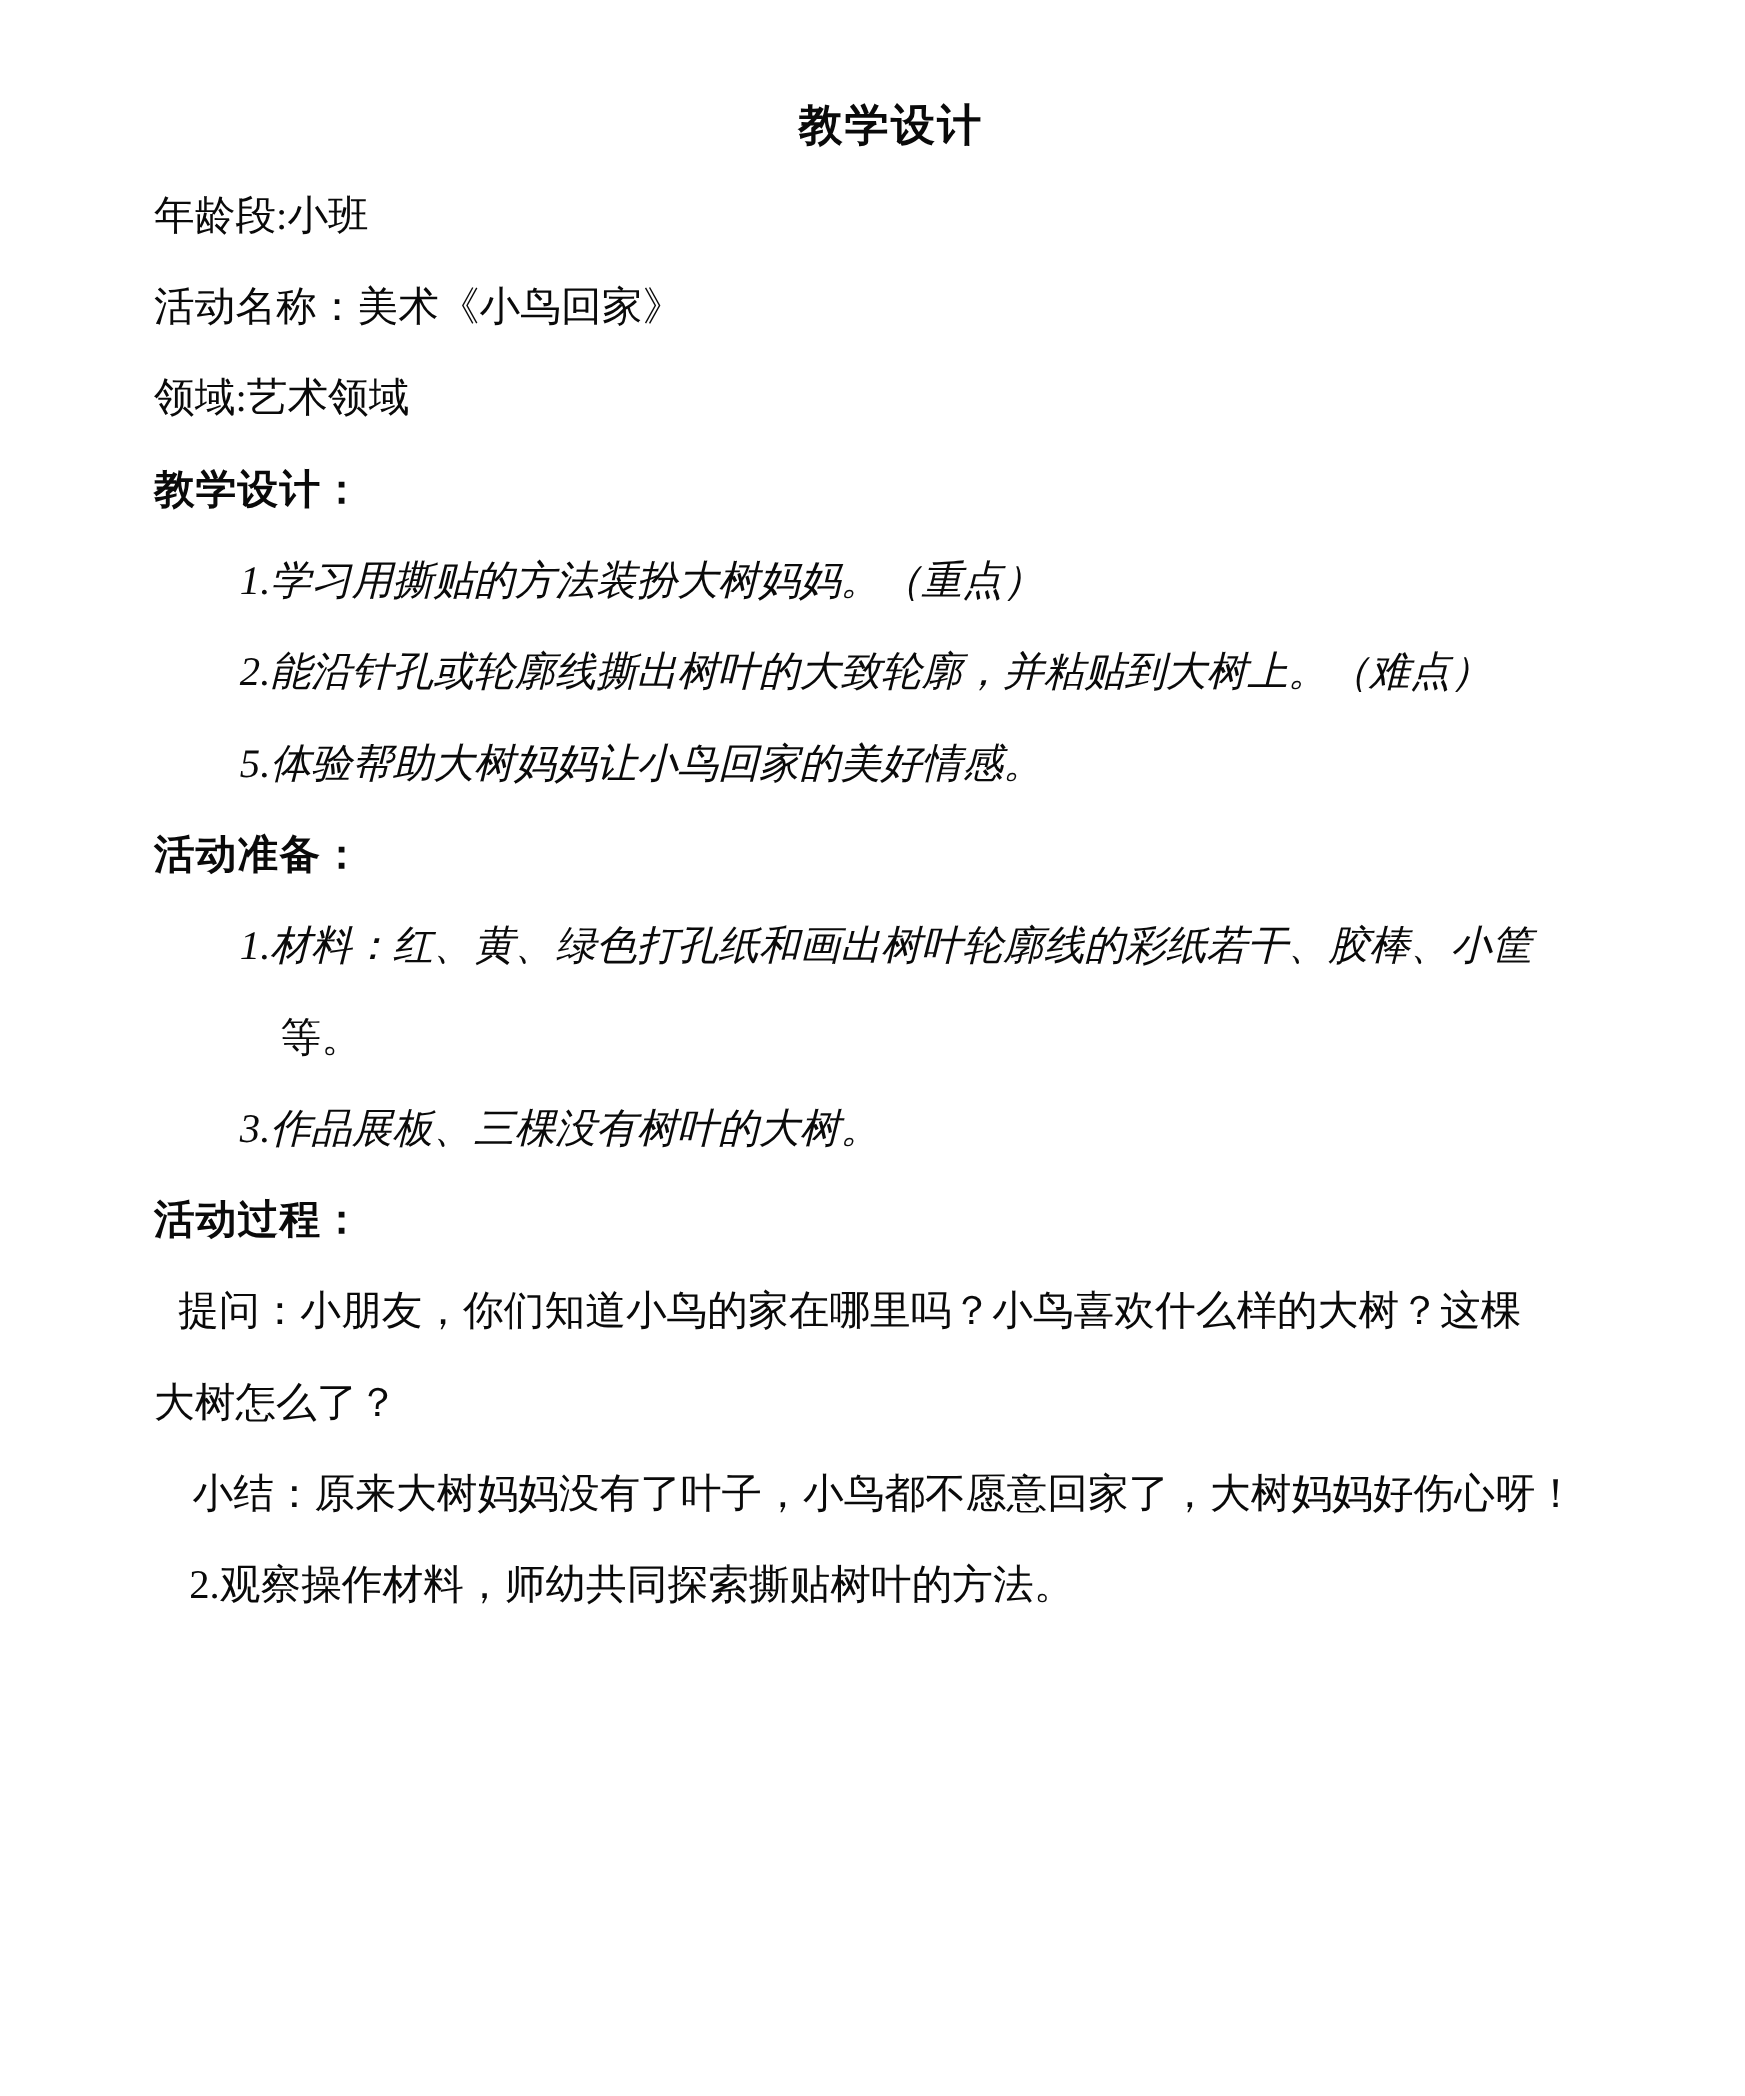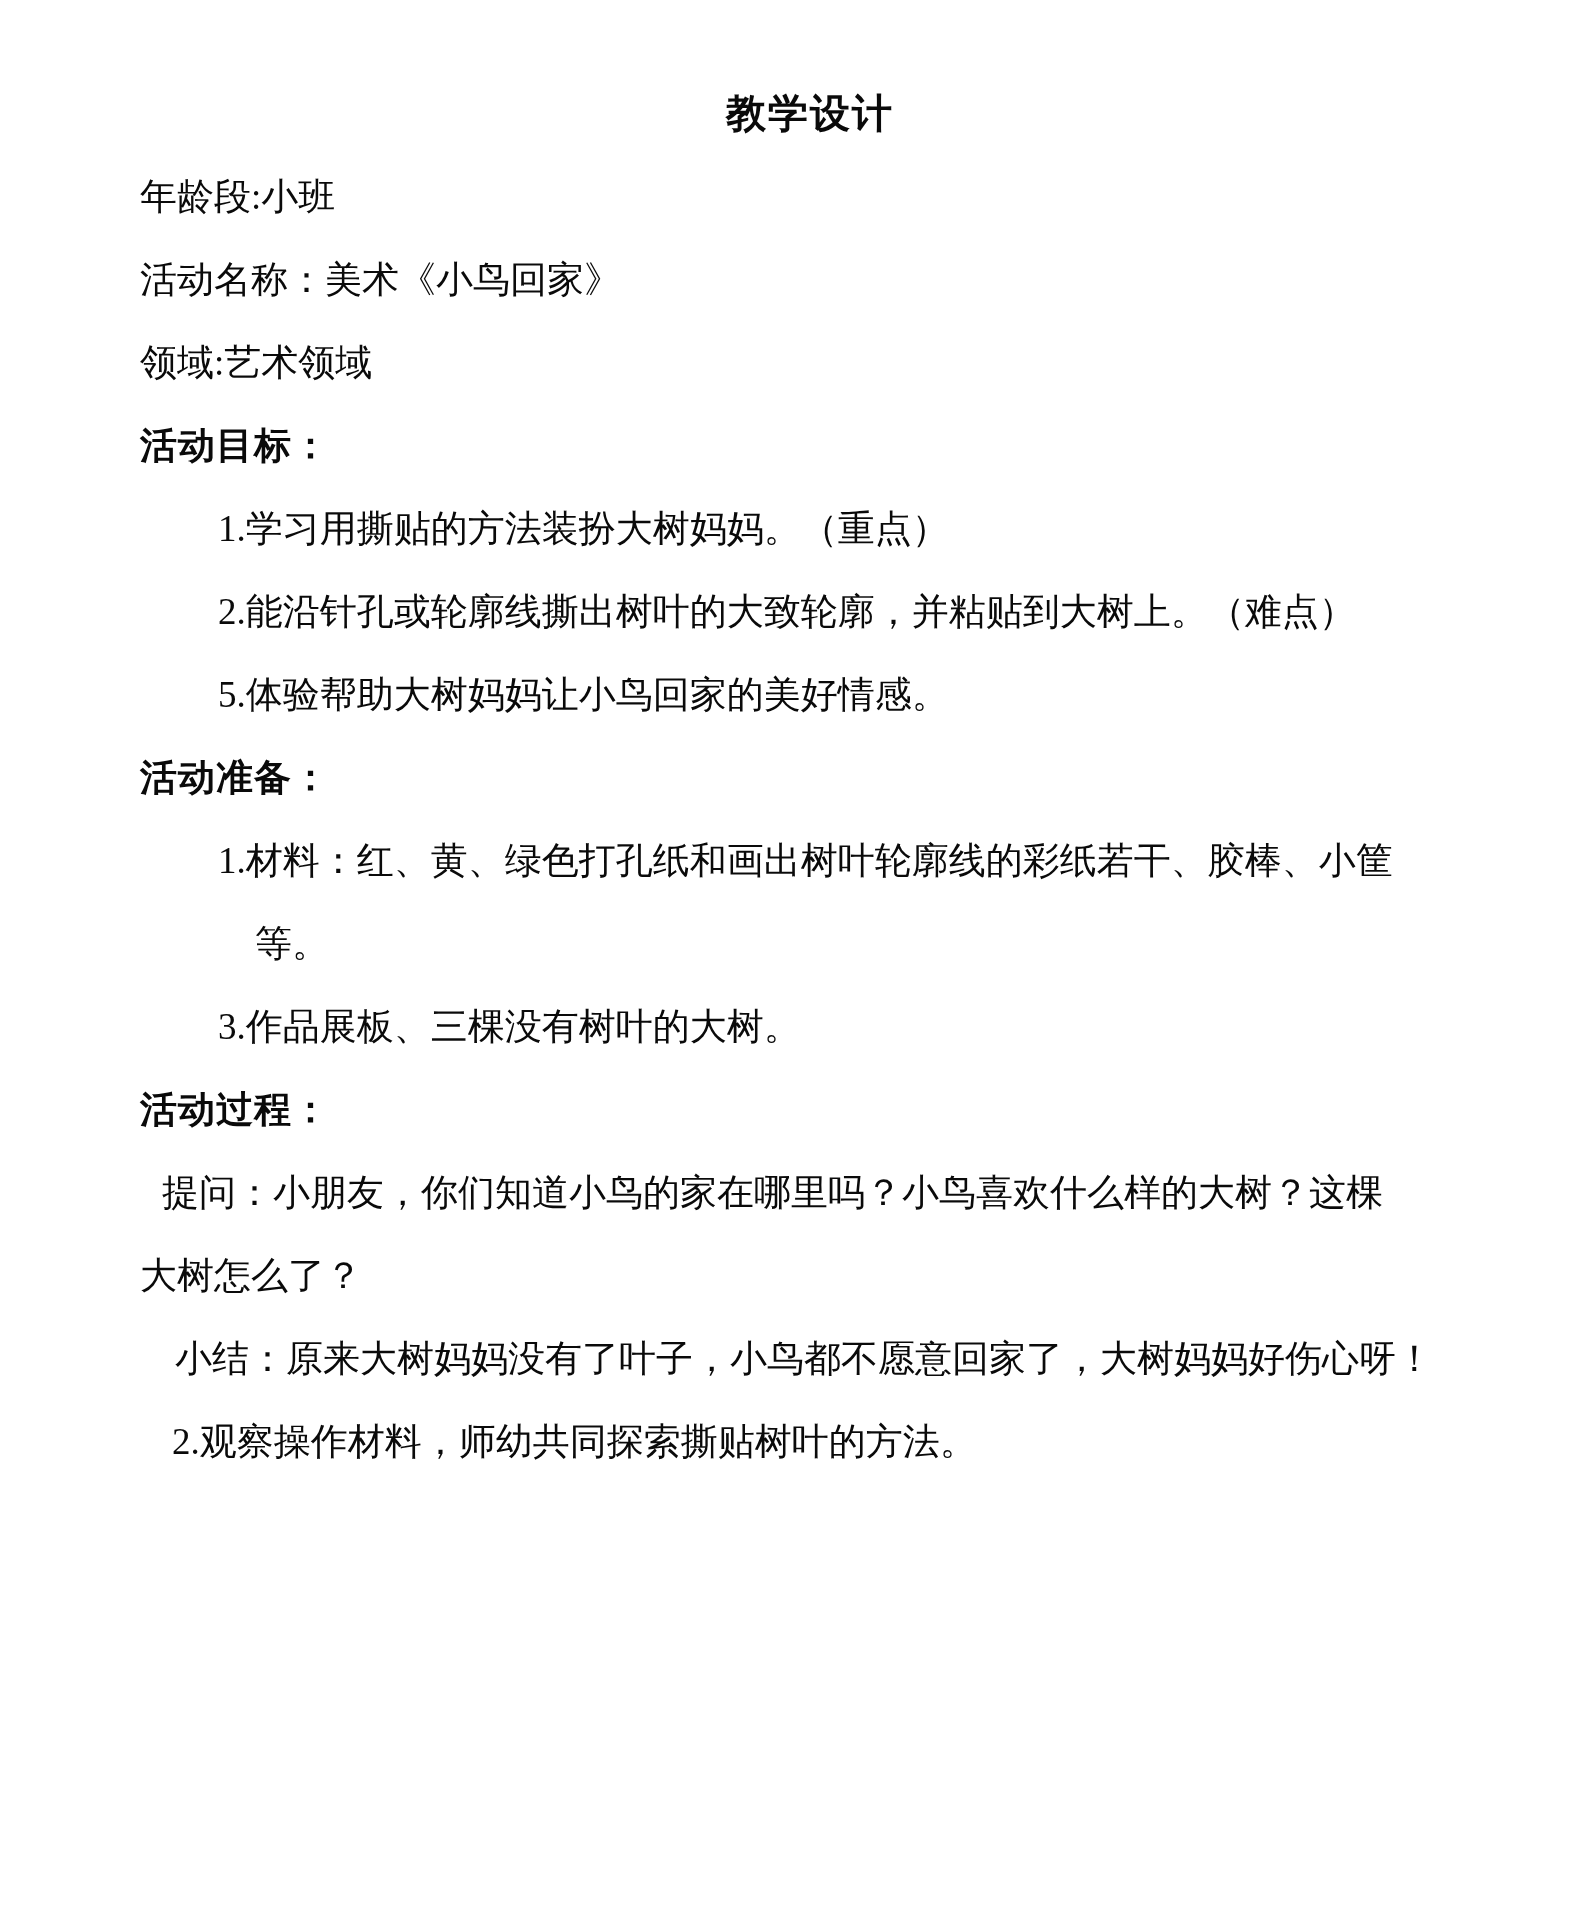--- a/index.html
+++ b/index.html
@@ -32,41 +32,41 @@
     text-align: center;
     font-weight: 700;
     font-size: 40px;
     letter-spacing: 2px;
   }
   .heading {
     font-weight: 700;
     letter-spacing: 1px;
   }
   
-  .ind-item  { margin-left: 78px !important; }   
+  .ind-item  { margin-left: 78px !important; font-style: italic; }   
   .ind-cont  { margin-left: 115px !important; }  
   .ind-step  { margin-left: 32px !important; }   
   .ind-ask   { margin-left: 22px !important; }   
   .ind-sub   { margin-left: 35px !important; }   
   .ind-paren { margin-left: 23px !important; }   
 </style>
 </head>
 <body>
 
 <div class="page">
 
   <p class="doc-title">教学设计</p>
 
   <p>年龄段:小班</p>
 
   <p>活动名称：美术《小鸟回家》</p>
 
   <p>领域:艺术领域</p>
 
-  <p class="heading">活动目标：</p>
+  <p class="heading">教学设计：</p>
 
   <p class="ind-item">1.学习用撕贴的方法装扮大树妈妈。（重点）</p>
 
   <p class="ind-item">2.能沿针孔或轮廓线撕出树叶的大致轮廓，并粘贴到大树上。（难点）</p>
 
   <p class="ind-item">5.体验帮助大树妈妈让小鸟回家的美好情感。</p>
 
   <p class="heading">活动准备：</p>
 
   <p class="ind-item">1.材料：红、黄、绿色打孔纸和画出树叶轮廓线的彩纸若干、胶棒、小筐</p>

